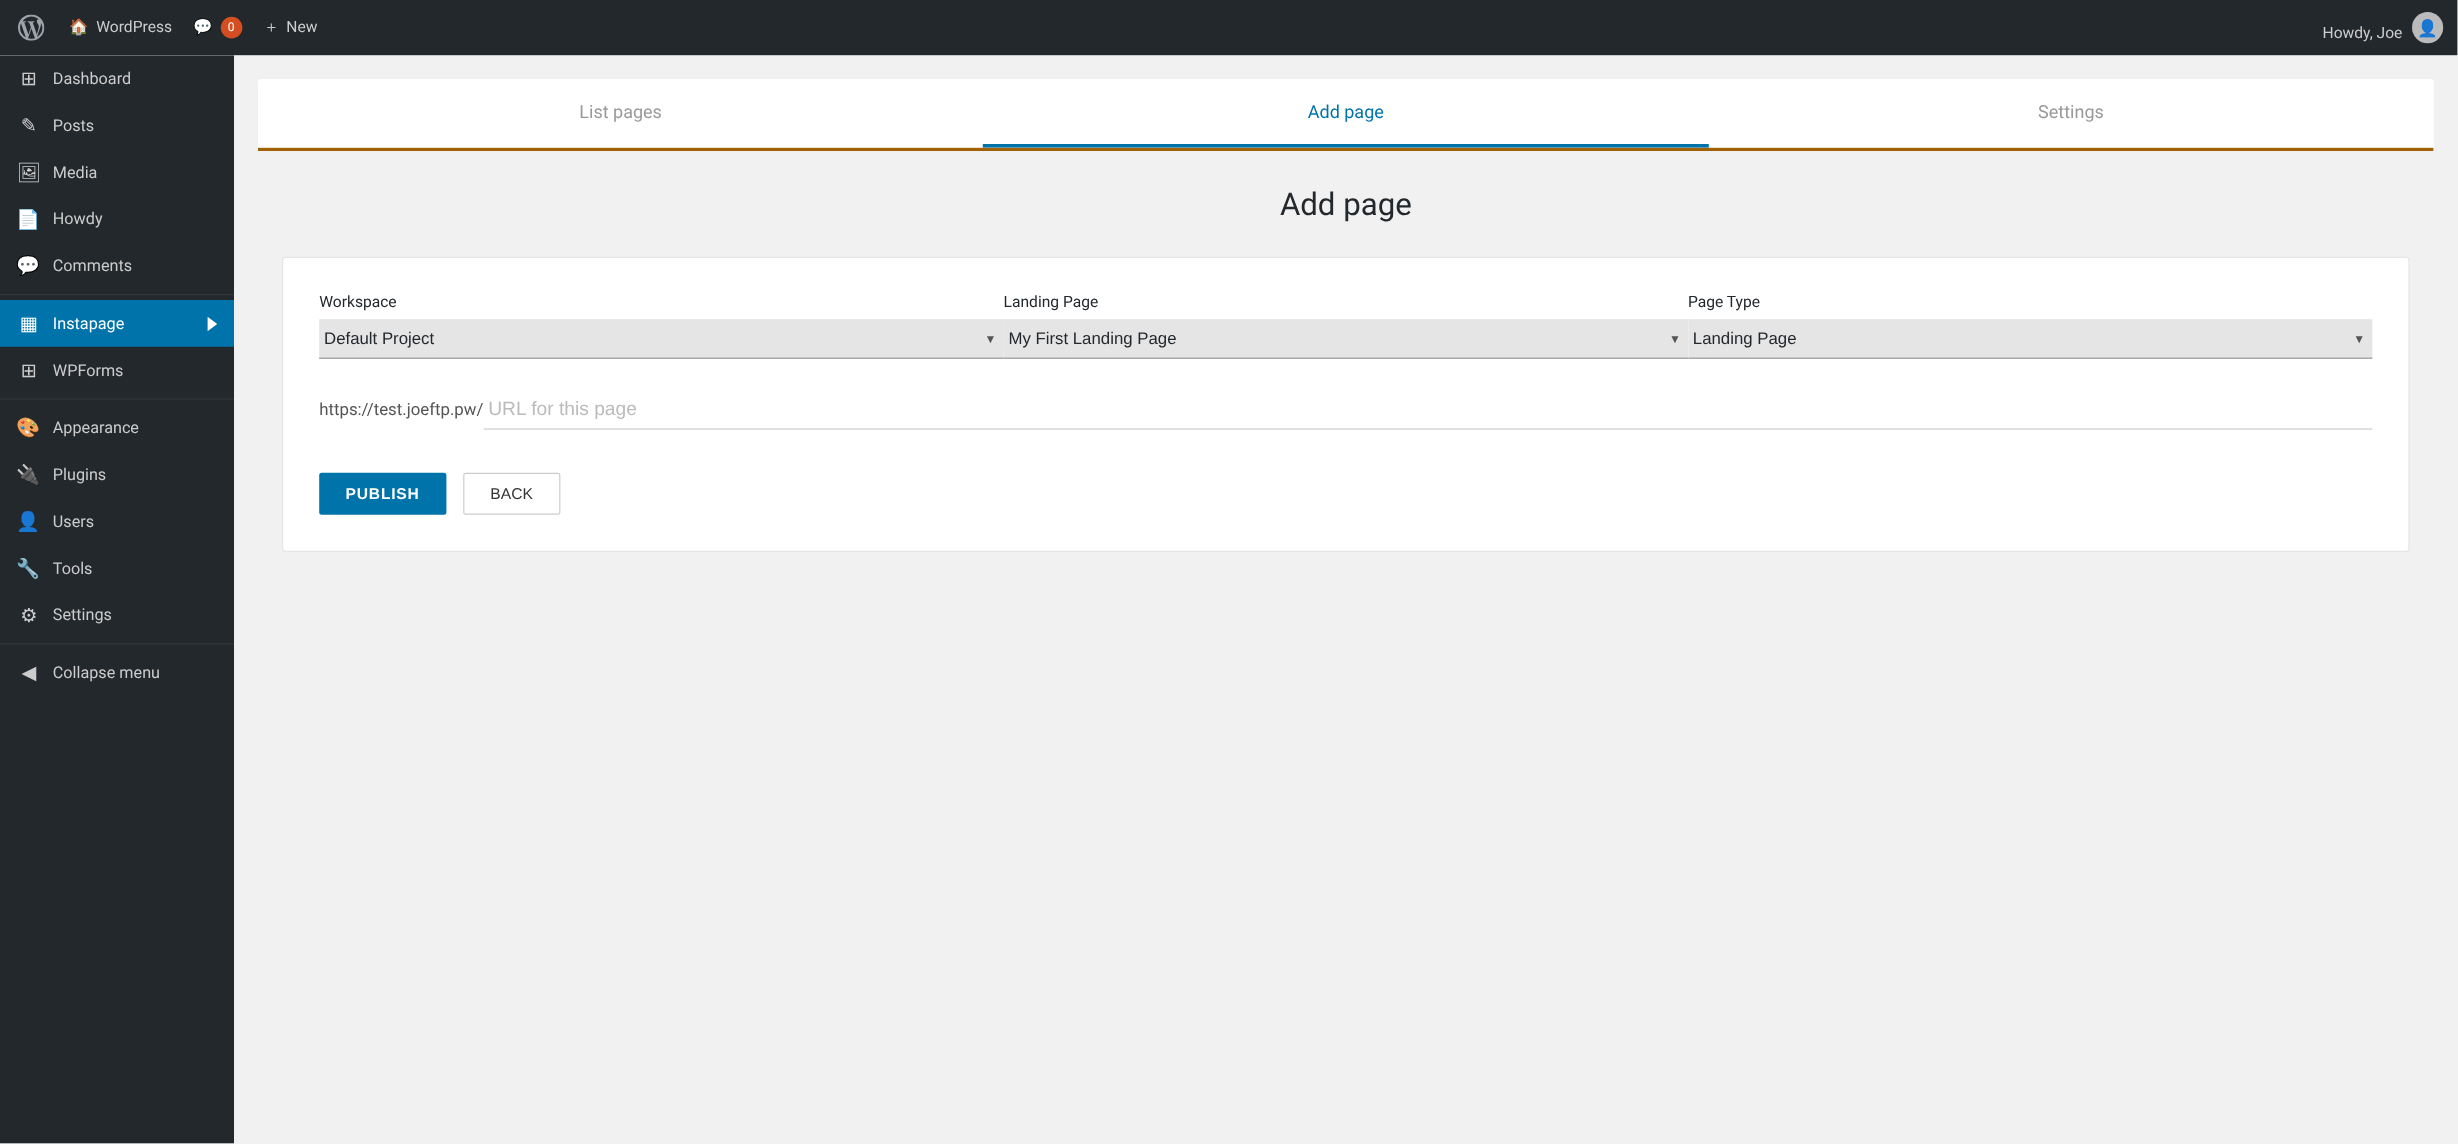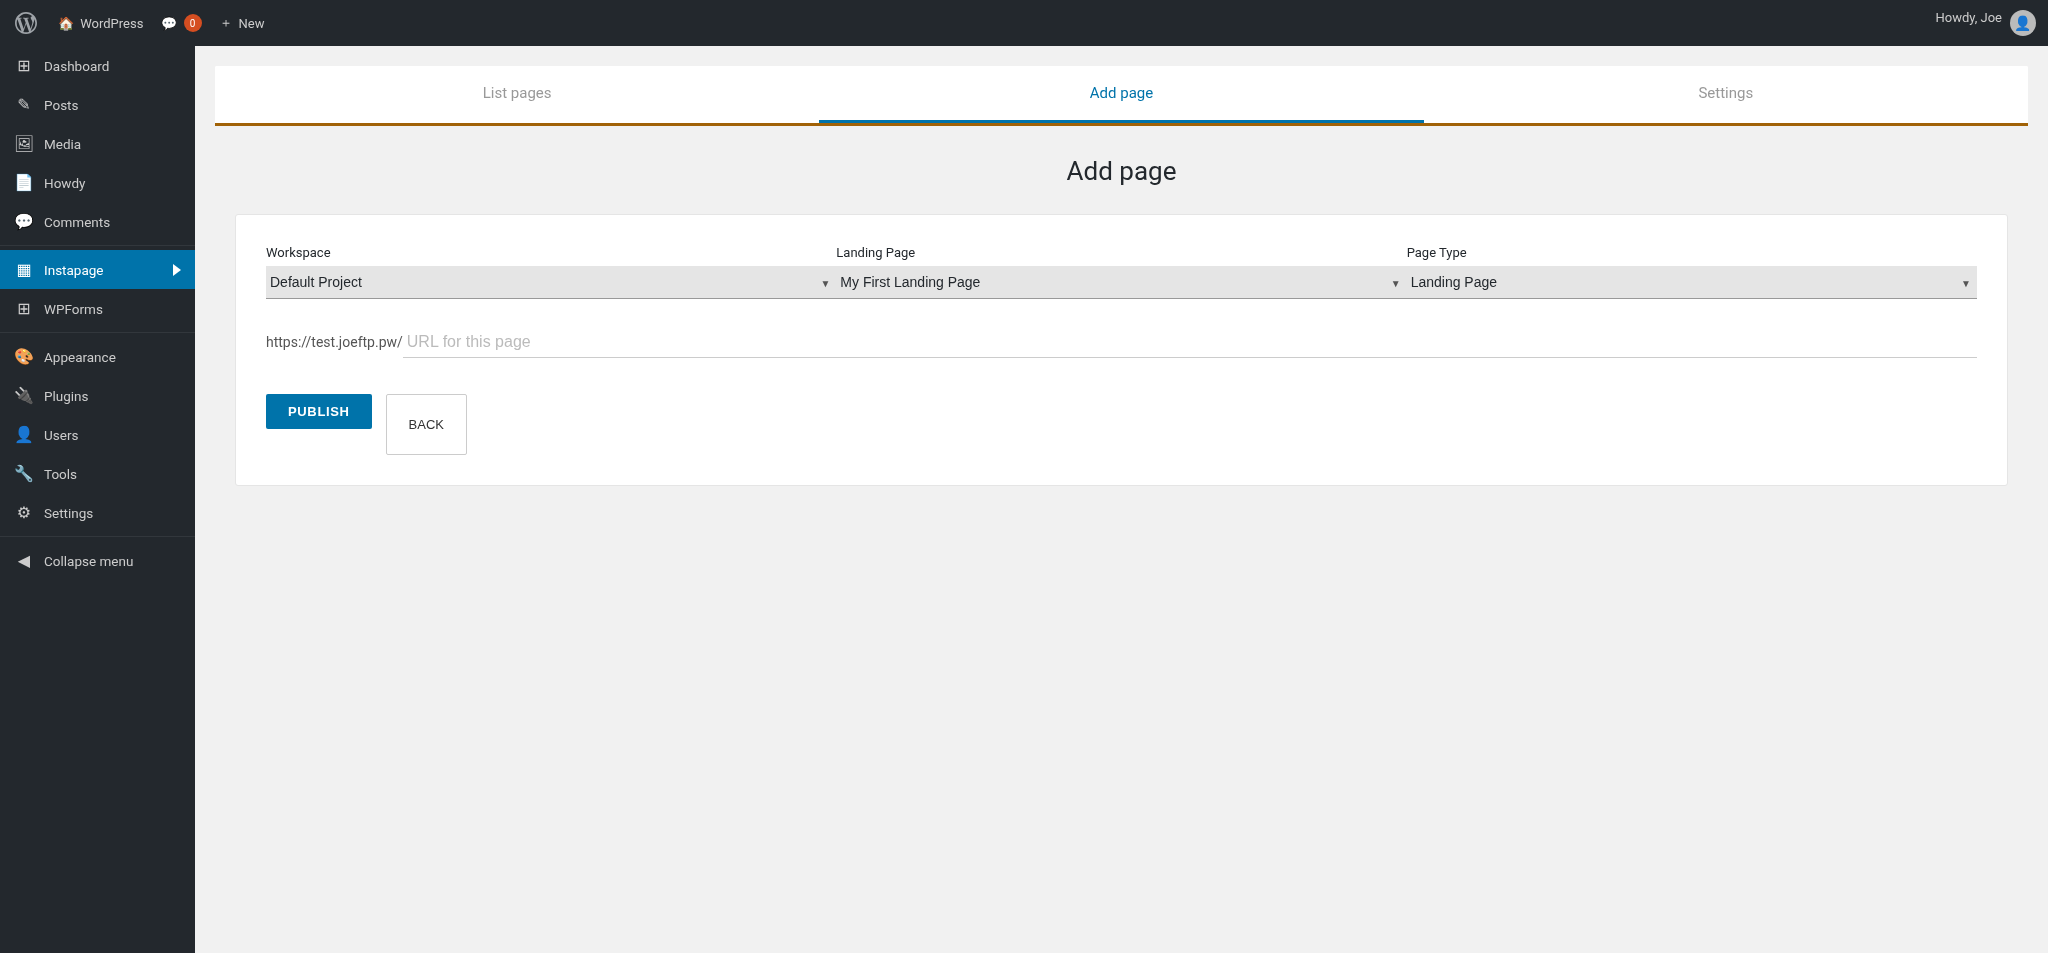--- a/index.html
+++ b/index.html
@@ -11,21 +11,21 @@
       color: #ccc;
       height: 46px;
       display: flex;
       align-items: center;
       padding: 0 12px;
       gap: 18px;
       flex-shrink: 0;
       z-index: 100;
     }
     .admin-bar-left { display: flex; align-items: center; gap: 18px; flex: 1; }
-    .admin-bar-right { display: flex; align-items: flex-start; gap: 8px; color: #ccc; font-size: 13px; }
+    .admin-bar-right { display: flex; align-items: flex-end; gap: 8px; color: #ccc; font-size: 13px; }
     .admin-bar-item { display: flex; align-items: center; gap: 6px; color: #ccc; font-size: 13px; cursor: pointer; white-space: nowrap; }
     .wp-logo { width: 28px; height: 28px; display: flex; align-items: center; justify-content: center; }
     .wp-logo-svg { fill: #9ea3a8; width: 22px; height: 22px; }
     .comment-count { background: #d54e21; color: #fff; border-radius: 50%; width: 18px; height: 18px; font-size: 10px; display: flex; align-items: center; justify-content: center; }
     .avatar-circle { width: 26px; height: 26px; border-radius: 50%; background: #bbb; display: flex; align-items: center; justify-content: center; overflow: hidden; }
 
     
     .layout { display: flex; flex: 1; overflow: hidden; }
 
     
@@ -164,38 +164,38 @@
       border-bottom: 1px solid #ccc;
       padding: 6px 4px;
       font-size: 16px;
       color: #999;
       outline: none;
       background: transparent;
     }
     .url-input::placeholder { color: #bbb; }
 
     
-    .button-row { display: flex; gap: 14px; align-items: flex-start; }
+    .button-row { display: flex; gap: 14px; align-items: flex-end; }
     .btn-publish {
       background: #0073aa;
       color: #fff;
       border: none;
       padding: 10px 22px;
       font-size: 13px;
       font-weight: 700;
       letter-spacing: 0.05em;
       cursor: pointer;
       border-radius: 2px;
       text-transform: uppercase;
     }
     .btn-back {
       background: #fff;
       color: #333;
       border: 1px solid #ccc;
-      padding: 22px 22px;
+      padding: 9px 22px;
       font-size: 13px;
       cursor: pointer;
       border-radius: 2px;
     }
   </style>
 </head>
 <body>
 
 <div class="admin-bar">
   <div class="admin-bar-left">

